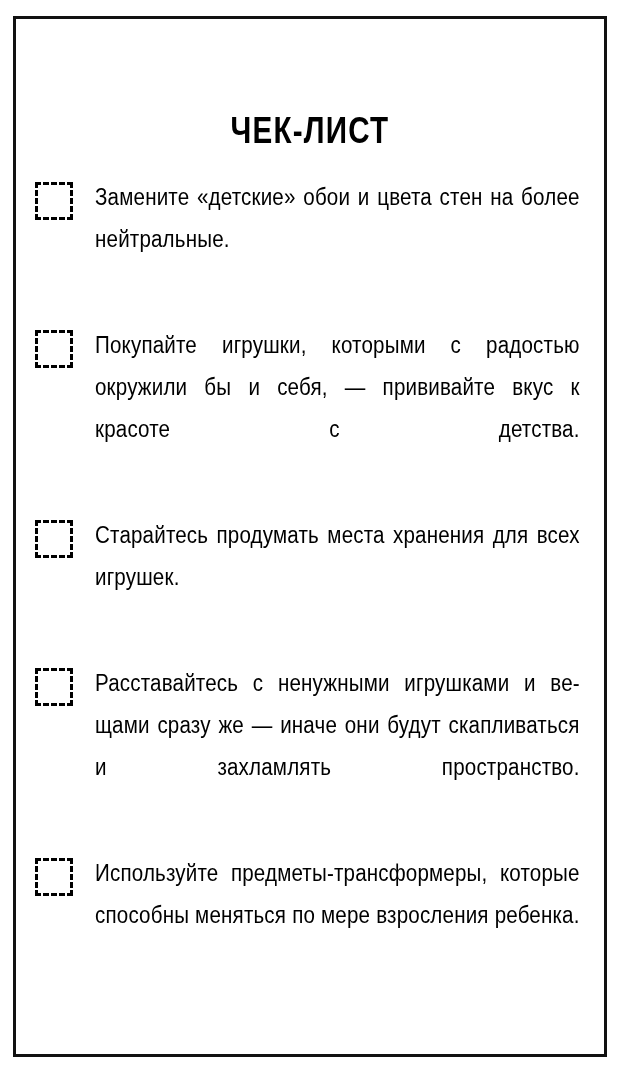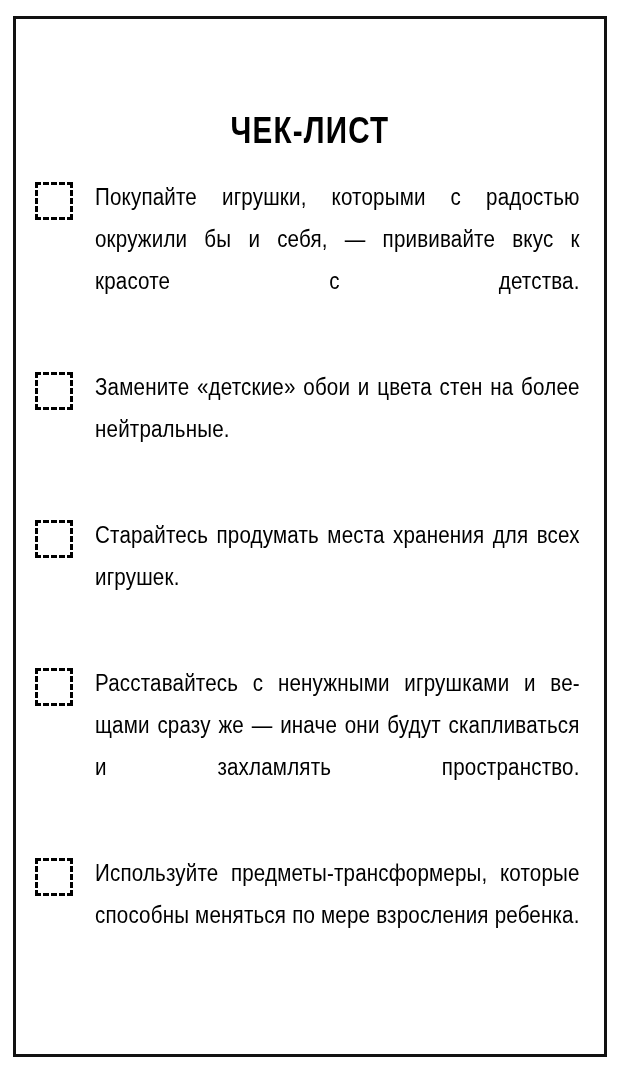--- a/index.html
+++ b/index.html
@@ -112,26 +112,26 @@
 <div class="sheet">
 
   <div class="page-frame"></div>
 
   <h1 class="title">ЧЕК-ЛИСТ</h1>
 
   <div class="checklist">
 
     <div class="check-item">
       <span class="checkbox"></span>
-      <span class="item-text">Покупайте игрушки, которыми с радостью окружили бы и себя, — прививайте вкус к красоте с детства.</span>
+      <span class="item-text">Замените «детские» обои и цвета стен на бо­лее нейтральные.</span>
     </div>
 
     <div class="check-item">
       <span class="checkbox"></span>
-      <span class="item-text">Замените «детские» обои и цвета стен на бо­лее нейтральные.</span>
+      <span class="item-text">Покупайте игрушки, которыми с радостью окружили бы и себя, — прививайте вкус к красоте с детства.</span>
     </div>
 
 
     <div class="check-item">
       <span class="checkbox"></span>
       <span class="item-text">Старайтесь продумать места хранения для всех игрушек.</span>
     </div>
 
     <div class="check-item">
       <span class="checkbox"></span>

